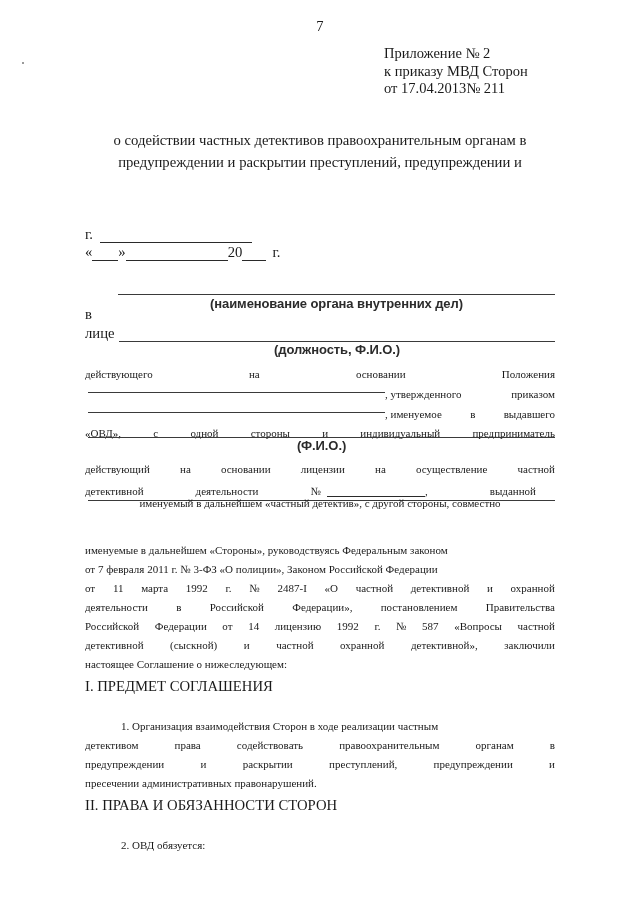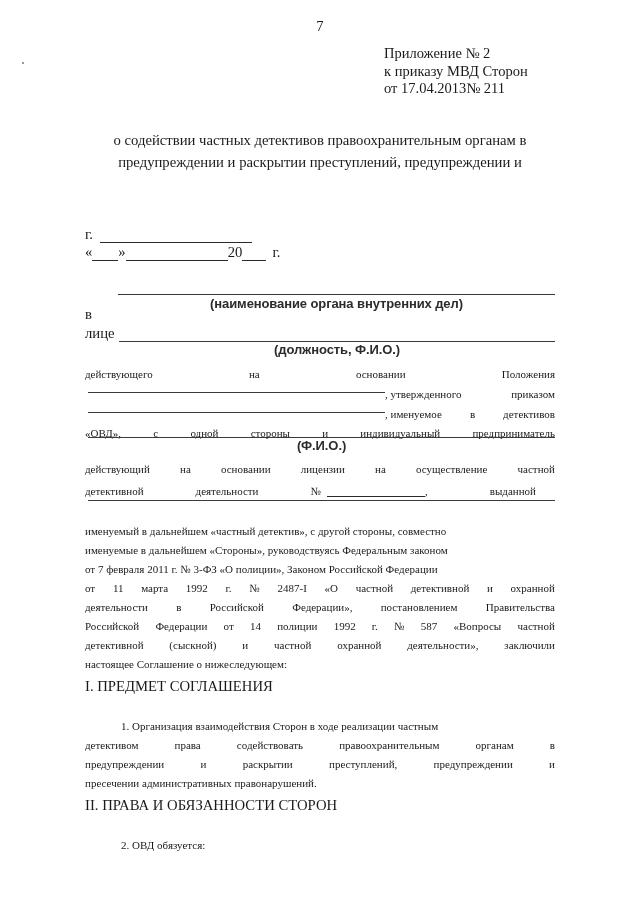--- a/index.html
+++ b/index.html
@@ -163,21 +163,21 @@
   <div class="rule" style="left:88px; top:392px; width:297px;"></div>
   <div class="jline just" style="top:377px; left:385px; width:170px;">
     <span>, утвержденного</span>
     <span>приказом</span>
   </div>
 
   <div class="rule" style="left:88px; top:412px; width:297px;"></div>
   <div class="jline just" style="top:397px; left:385px; width:170px;gap:12px;">
     <span>, именуемое</span>
     <span>в</span>
-    <span>детективов</span>
+    <span>выдавшего</span>
   </div>
 
   <div class="jline just" style="top:416px;">
     <span>«ОВД»,</span>
     <span>с</span>
     <span>одной</span>
     <span>стороны</span>
     <span>и</span>
     <span>индивидуальный</span>
     <span>предприниматель</span>
@@ -200,21 +200,21 @@
     <span>детективной</span>
     <span style="margin-left:52px;">деятельности</span>
     <span style="margin-left:52px;">№</span>
     <span class="ul" style="width:98px;margin-left:6px;"></span>
     <span>,</span>
     <span style="margin-left:62px;">выданной</span>
   </div>
 
   <div class="rule" style="left:88px; top:500px; width:467px;"></div>
 
-  <div class="jline" style="top:514px;">именуемый в дальнейшем «частный детектив», с другой стороны, совместно</div>
+  <div class="jline" style="top:486px;text-align:center;">именуемый в дальнейшем «частный детектив», с другой стороны, совместно</div>
   <div class="jline" style="top:533px;">именуемые в дальнейшем «Стороны», руководствуясь Федеральным законом</div>
   <div class="jline" style="top:552px;">от 7 февраля 2011 г. № 3-ФЗ «О полиции», Законом Российской Федерации</div>
 
   <div class="jline just" style="top:571px;">
     <span>от</span>
     <span>11</span>
     <span>марта</span>
     <span>1992</span>
     <span>г.</span>
     <span>№</span>
@@ -233,36 +233,36 @@
     <span>Федерации»,</span>
     <span>постановлением</span>
     <span>Правительства</span>
   </div>
 
   <div class="jline just" style="top:609px;">
     <span>Российской</span>
     <span>Федерации</span>
     <span>от</span>
     <span>14</span>
-    <span>полиции</span>
+    <span>лицензию</span>
     <span>1992</span>
     <span>г.</span>
     <span>№</span>
     <span>587</span>
     <span>«Вопросы</span>
     <span>частной</span>
   </div>
 
   <div class="jline just" style="top:628px;">
     <span>детективной</span>
     <span>(сыскной)</span>
     <span>и</span>
     <span>частной</span>
     <span>охранной</span>
-    <span>деятельности»,</span>
+    <span>детективной»,</span>
     <span>заключили</span>
   </div>
 
   <div class="jline" style="top:647px;">настоящее Соглашение о нижеследующем:</div>
 
   <div class="heading" style="top:678px;">I. ПРЕДМЕТ СОГЛАШЕНИЯ</div>
 
   <div class="jline" style="top:709px; text-indent:36px;">1. Организация взаимодействия Сторон в ходе реализации частным</div>
 
   <div class="jline just" style="top:728px;justify-content:space-between;">

